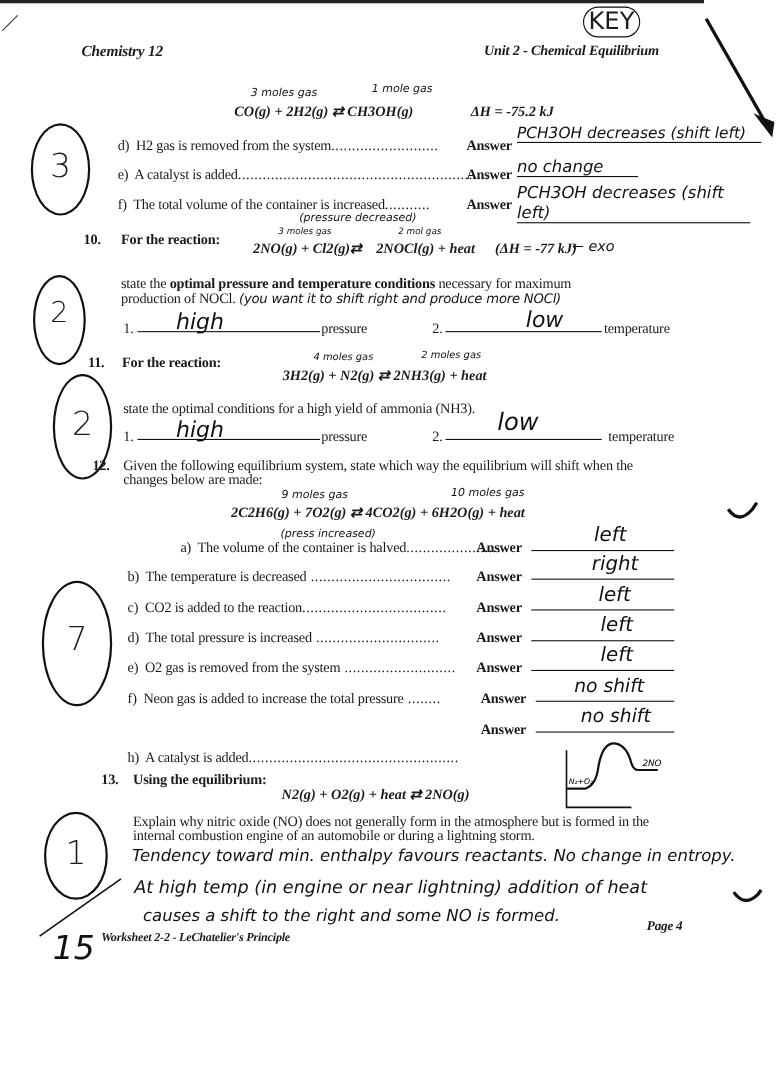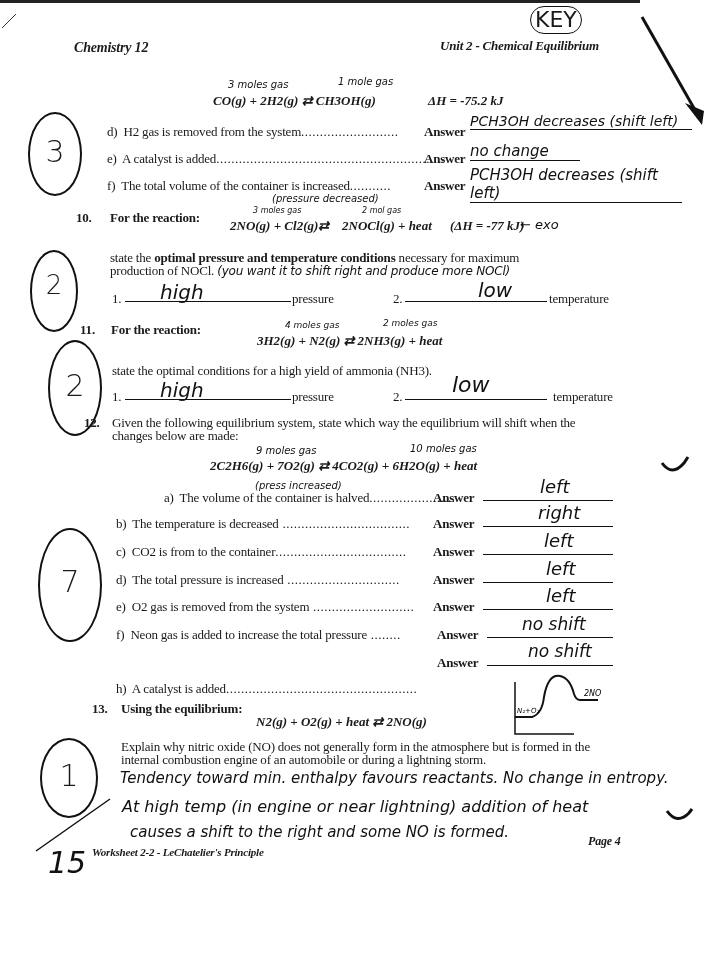--- a/index.html
+++ b/index.html
@@ -139,21 +139,21 @@
 <div class="abs print norm" style="left:116px;top:490px;margin-left:48px;"><span>a)</span>&nbsp; <span>The volume of the container is halved</span><span class="dots">.......................</span></div>
 <div class="abs print" style="left:433px;top:490px;">Answer</div>
 <div class="blank" style="left:483px;top:500px;width:130px;"></div>
 <div class="abs hand" style="left:540px;top:476px;font-size:18px;">left</div>
 
 <div class="abs print norm" style="left:116px;top:516px;"><span>b)</span>&nbsp; <span>The temperature is decreased</span><span class="dots"> ..................................</span></div>
 <div class="abs print" style="left:433px;top:516px;">Answer</div>
 <div class="blank" style="left:483px;top:526px;width:130px;"></div>
 <div class="abs hand" style="left:538px;top:502px;font-size:18px;">right</div>
 
-<div class="abs print norm" style="left:116px;top:544px;"><span>c)</span>&nbsp; <span>CO2 is from to the container</span><span class="dots">...................................</span></div>
+<div class="abs print norm" style="left:116px;top:544px;"><span>c)</span>&nbsp; <span>CO2 is added to the reaction</span><span class="dots">...................................</span></div>
 <div class="abs print" style="left:433px;top:544px;">Answer</div>
 <div class="blank" style="left:483px;top:554px;width:130px;"></div>
 <div class="abs hand" style="left:544px;top:530px;font-size:18px;">left</div>
 
 <div class="abs print norm" style="left:116px;top:572px;text-align:right;"><span>d)</span>&nbsp; <span>The total pressure is increased</span><span class="dots"> ..............................</span></div>
 <div class="abs print" style="left:433px;top:572px;">Answer</div>
 <div class="blank" style="left:483px;top:582px;width:130px;"></div>
 <div class="abs hand" style="left:546px;top:558px;font-size:18px;">left</div>
 
 <div class="abs print norm" style="left:116px;top:599px;"><span>e)</span>&nbsp; <span>O2 gas is removed from the system</span><span class="dots"> ...........................</span></div>

